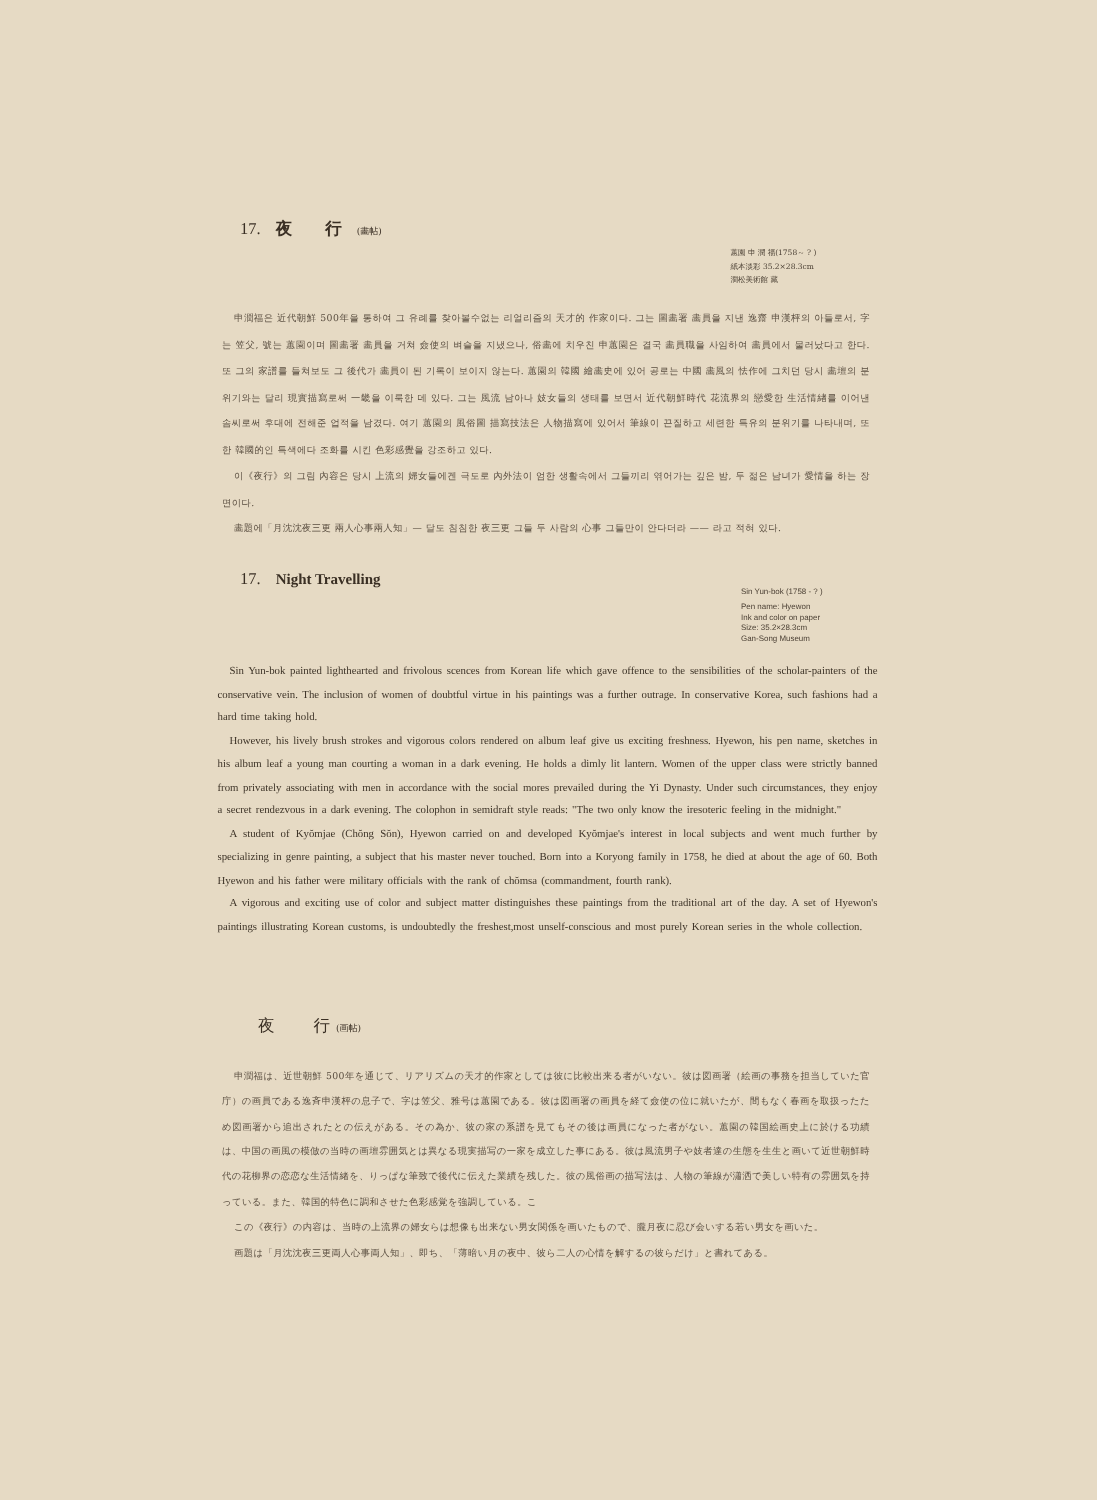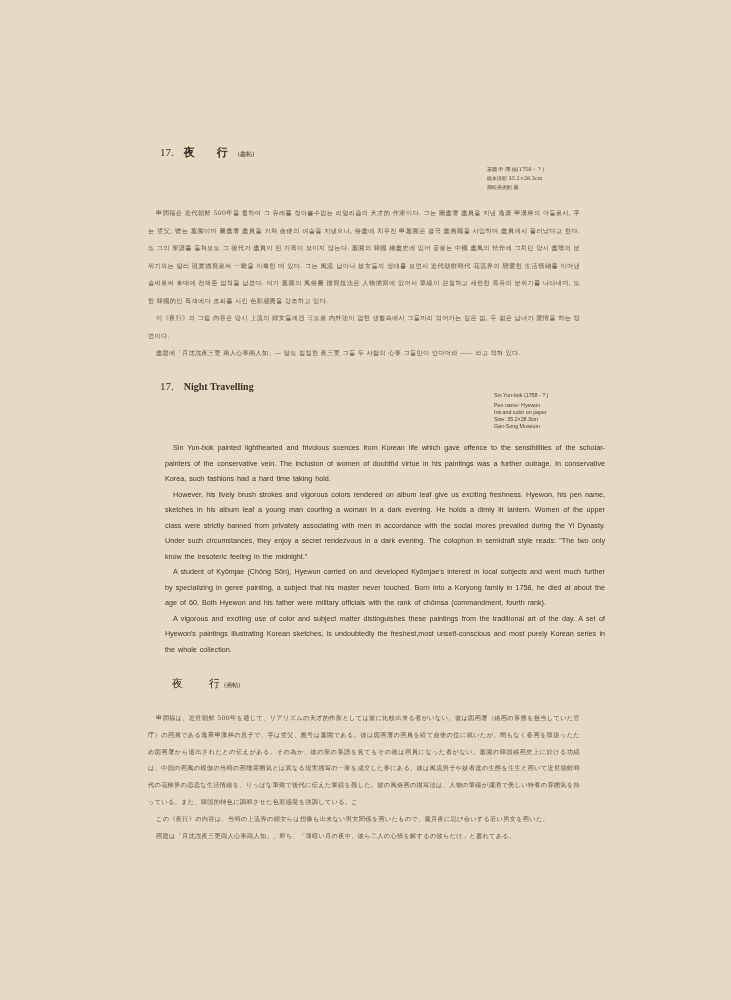--- a/index.html
+++ b/index.html
@@ -18,23 +18,23 @@
     .t-gap { display: inline-block; width: 22px; }
     .t-sub { font-size: 6px; margin-left: 10px; }
     .meta { font-size: 5px; line-height: 9px; color: #4a3f33; }
     .meta-en { font-family: "Liberation Sans", sans-serif; font-size: 5.3px; line-height: 7px; color: #4a3f33; }
     .body-ko, .body-jp {
       font-size: 6.2px; line-height: 17.5px; color: #5a4e40;
       text-align: justify; letter-spacing: 0.3px;
     }
     .body-ko p, .body-jp p, .body-en p { margin: 0; text-indent: 8px; }
     .body-en {
-      font-family: Liberation Sans, sans-serif;
+      font-family: Liberation Serif, serif;
       font-size: 7.2px; line-height: 15.5px; color: #3e3428;
-      text-align: justify; word-spacing: 1px; margin-left: 20px;
+      text-align: justify; word-spacing: 1px;
     }
     .en-title { font-family: "Liberation Serif", serif; font-size: 10px; font-weight: bold; }
     .en-num { font-family: "Liberation Serif", serif; font-size: 11px; margin-right: 10px; }
   </style>
 </head>
 <body>
 
 <div class="page">
 
   <div class="abs title-row" style="left:160px; top:145px;">
@@ -67,21 +67,21 @@
     <div>Pen name:  Hyewon</div>
     <div>Ink and color on paper</div>
     <div>Size:  35.2×28.3cm</div>
     <div>Gan-Song Museum</div>
   </div>
 
   <div class="abs body-en" style="left:145px; top:440px; width:440px;">
     <p>Sin Yun-bok painted lighthearted and frivolous scences from Korean life which gave offence to the sensibilities of the scholar-painters of the conservative vein. The inclusion of women of doubtful virtue in his paintings was a further outrage. In conservative Korea, such fashions had a hard time taking hold.</p>
     <p>However, his lively brush strokes and vigorous colors rendered on album leaf give us exciting freshness. Hyewon, his pen name, sketches in his album leaf a young man courting a woman in a dark evening. He holds a dimly lit lantern. Women of the upper class were strictly banned from privately associating with men in accordance with the social mores prevailed during the Yi Dynasty. Under such circumstances, they enjoy a secret rendezvous in a dark evening. The colophon in semidraft style reads: "The two only know the iresoteric feeling in the midnight."</p>
     <p>A student of Kyŏmjae (Chŏng Sŏn), Hyewon carried on and developed Kyŏmjae's interest in local subjects and went much further by specializing in genre painting, a subject that his master never touched. Born into a Koryong family in 1758, he died at about the age of 60. Both Hyewon and his father were military officials with the rank of chŏmsa (commandment, fourth rank).</p>
-    <p>A vigorous and exciting use of color and subject matter distinguishes these paintings from the traditional art of the day. A set of Hyewon's paintings illustrating Korean sketches, is undoubtedly the freshest,most unself-conscious and most purely Korean series in the whole collection.</p>
+    <p>A vigorous and exciting use of color and subject matter distinguishes these paintings from the traditional art of the day. A set of Hyewon's paintings illustrating Korean customs, is undoubtedly the freshest,most unself-conscious and most purely Korean series in the whole collection.</p>
   </div>
 
   <div class="abs title-row" style="left:172px; top:676px;">
     <span class="t-char" style="font-weight:normal;">夜</span>
     <span class="t-gap" style="width:26px;"></span>
     <span class="t-char" style="font-weight:normal;">行</span>
     <span class="t-sub" style="margin-left:4px;">(画帖)</span>
   </div>
 
   <div class="abs body-jp" style="left:148px; top:710px; width:432px; line-height:16.8px;">

